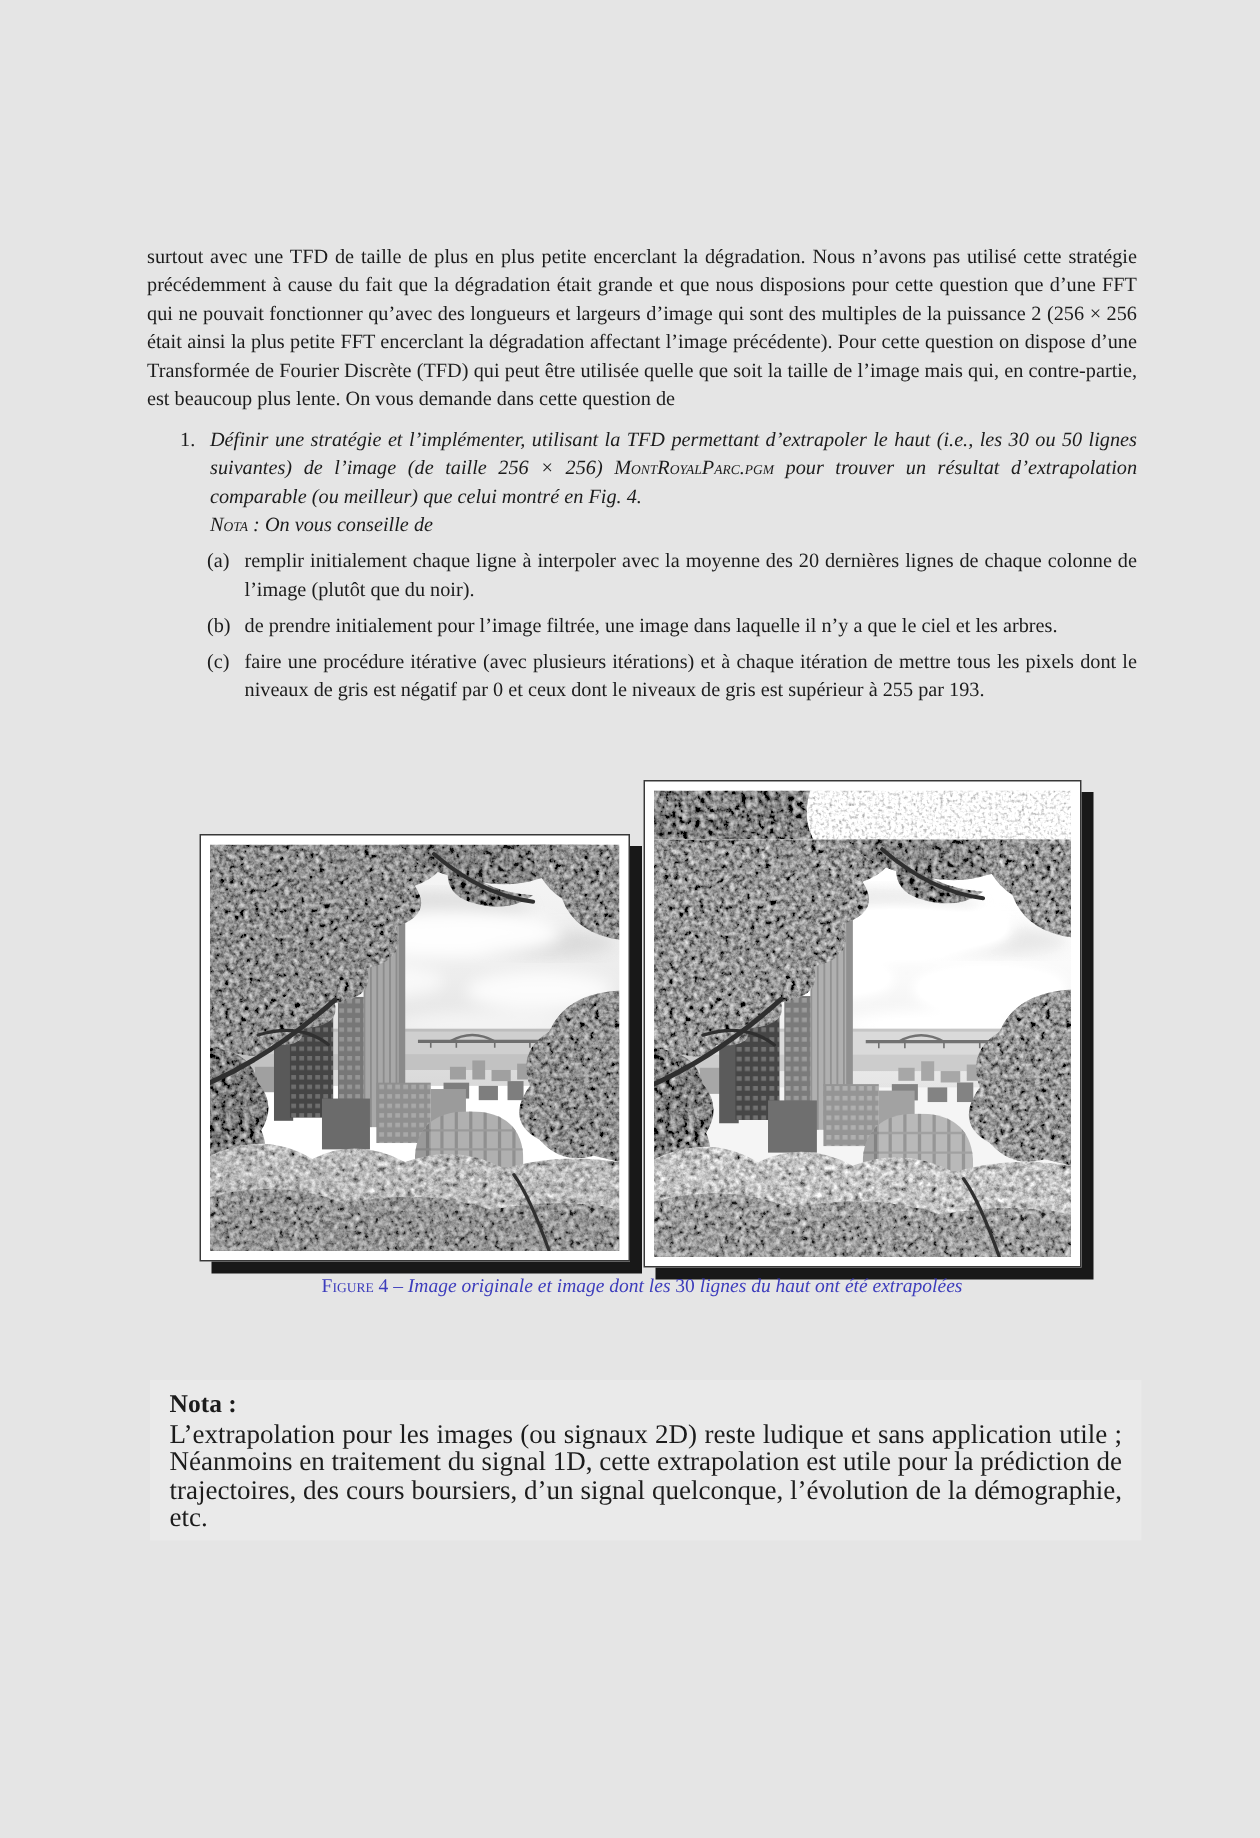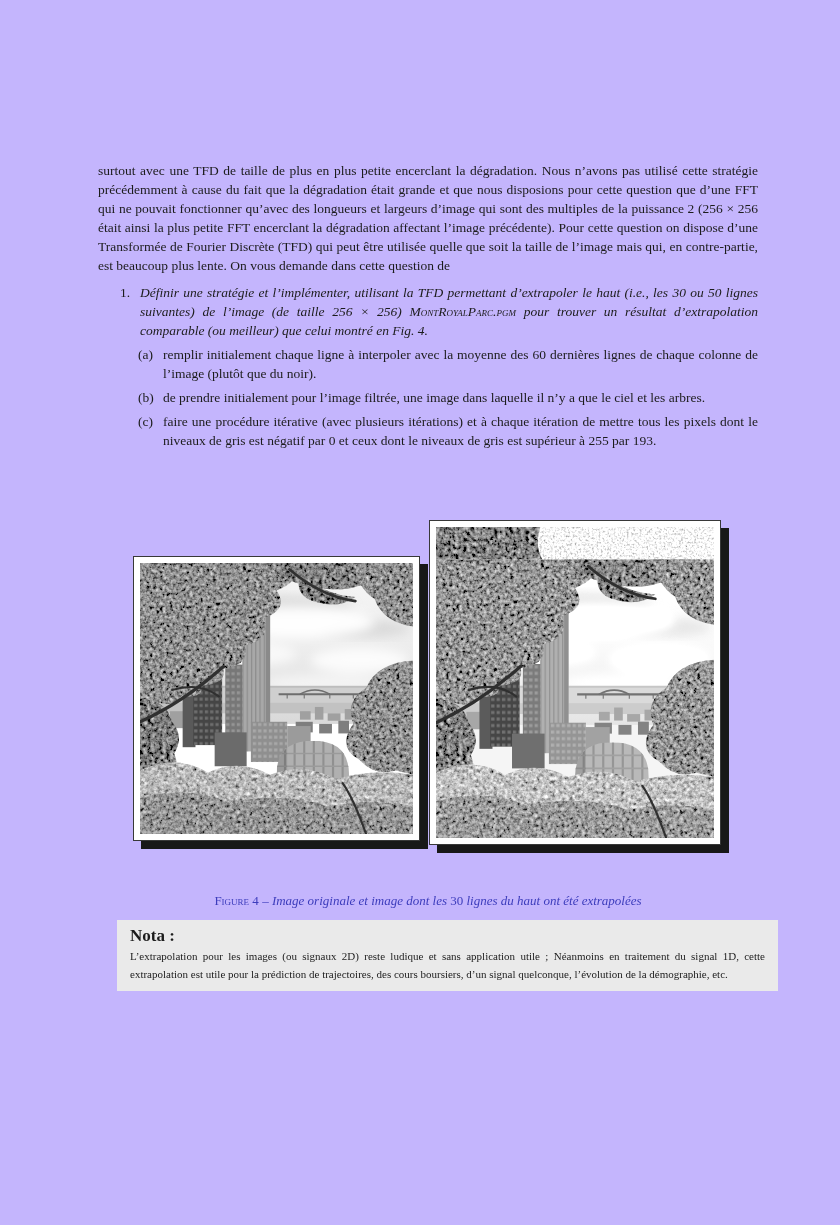--- a/index.html
+++ b/index.html
@@ -1,17 +1,17 @@
 <!DOCTYPE html>
 <html lang="fr"><head>
 <meta charset="utf-8">
 <style>
   html,body{margin:0;padding:0;background:#ffffff;}
   .page{
-    position:relative; width:840px; height:1225px; background:#c4b5fd;
+    position:relative; width:840px; height:1225px; background:#e5e5e5;
     font-family:"Liberation Serif","DejaVu Serif",serif;
     color:#1c1c1c; overflow:hidden;
   }
   .text-block{
     position:absolute; left:98px; top:161px; width:660px;
     font-size:13.5px; line-height:19.1px; text-align:justify;
   }
   .intro{margin:0 0 7px 0;}
   .item1{display:flex; margin:0 0 0 22px;}
   .item1 .num{flex:0 0 20px;}
@@ -25,36 +25,36 @@
     position:absolute; background:#ffffff; border:1.2px solid #383838;
     padding:6px; box-shadow:8px 8px 0 0 #181818;
   }
   .photo svg{display:block;}
   .photo-left{left:133px; top:556px;}
   .photo-right{left:429px; top:520px;}
   .photo-right svg{filter:contrast(1.03) brightness(1.04);}
 
   .caption{
     position:absolute; left:98px; top:849px; width:660px;
-    text-align:center; font-size:13px; color:#3c3cbc;margin-top:44px;
+    text-align:center; font-size:13px; color:#3c3cbc;
   }
   .caption .cap-label{font-variant:small-caps; font-style:normal;}
   .caption .cap-italic{font-style:italic;}
   .caption .cap-num{font-style:normal;}
 
   .nota-box{
-    position:absolute; left:117px; top:920px; width:661px;
+    position:absolute; left:100px; top:920px; width:661px;
     box-sizing:border-box; background:#eaeaea;
     padding:5px 13px 7px 13px;
   }
   .nota-box .nota-title{
     font-weight:bold; font-size:17px; line-height:21px; margin:0 0 1px 0;
   }
   .nota-box .nota-text{
-    font-size:11px; line-height:18.3px; text-align:justify; margin:0;
+    font-size:18px; line-height:18.3px; text-align:justify; margin:0;
   }
 </style>
 </head>
 <body>
 
 <svg width="0" height="0" style="position:absolute" aria-hidden="true">
   <defs>
     <linearGradient id="skyG" x1="0" y1="0" x2="0" y2="1">
       <stop offset="0" stop-color="#f7f7f7"></stop>
       <stop offset="0.55" stop-color="#ececec"></stop>
@@ -169,26 +169,27 @@
 
 <div class="page">
 
   <div class="text-block">
     <p class="intro">surtout avec une TFD de taille de plus en plus petite encerclant la dégradation. Nous n’avons pas utilisé cette stratégie précédemment à cause du fait que la dégradation était grande et que nous disposions pour cette question que d’une FFT qui ne pouvait fonctionner qu’avec des longueurs et largeurs d’image qui sont des multiples de la puissance 2 (256 × 256 était ainsi la plus petite FFT encerclant la dégradation affectant l’image précédente). Pour cette question on dispose d’une Transformée de Fourier Discrète (TFD) qui peut être utilisée quelle que soit la taille de l’image mais qui, en contre-partie, est beaucoup plus lente. On vous demande dans cette question de</p>
 
     <div class="item1">
       <span class="num">1.</span>
       <div class="item-body">
         <span>Définir une stratégie et l’implémenter, utilisant la TFD permettant d’extrapoler le haut (i.e., les 30 ou 50 lignes suivantes) de l’image (de taille 256 × 256) </span><span class="sc">MontRoyalParc.pgm</span><span> pour trouver un résultat d’extrapolation comparable (ou meilleur) que celui montré en Fig. 4.</span>
+        <div class="nota-line"><span class="sc">Nota</span><span> : On vous conseille de</span></div>
       </div>
     </div>
 
     <div class="subitem">
       <span class="sub-label">(a)</span>
-      <div class="sub-text">remplir initialement chaque ligne à interpoler avec la moyenne des 60 dernières lignes de chaque colonne de l’image (plutôt que du noir).</div>
+      <div class="sub-text">remplir initialement chaque ligne à interpoler avec la moyenne des 20 dernières lignes de chaque colonne de l’image (plutôt que du noir).</div>
     </div>
     <div class="subitem">
       <span class="sub-label">(b)</span>
       <div class="sub-text">de prendre initialement pour l’image filtrée, une image dans laquelle il n’y a que le ciel et les arbres.</div>
     </div>
     <div class="subitem">
       <span class="sub-label">(c)</span>
       <div class="sub-text">faire une procédure itérative (avec plusieurs itérations) et à chaque itération de mettre tous les pixels dont le niveaux de gris est négatif par 0 et ceux dont le niveaux de gris est supérieur à 255 par 193.</div>
     </div>
   </div>

